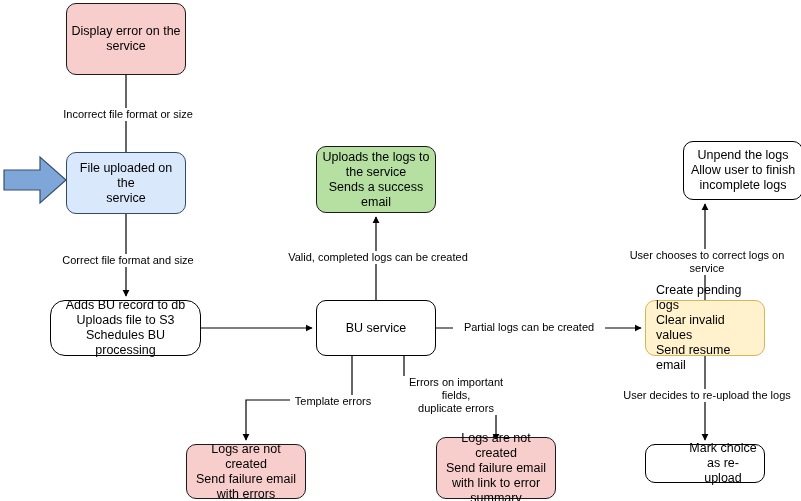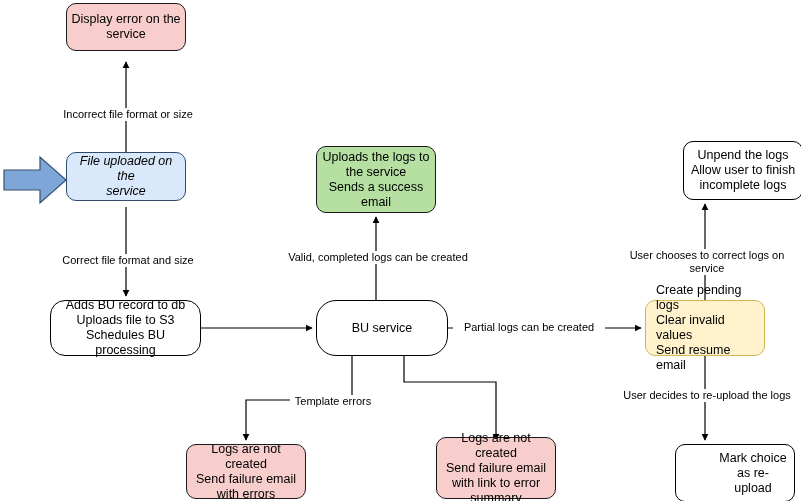--- a/index.html
+++ b/index.html
@@ -104,65 +104,67 @@
 
     <g>
       <path d="M 352 356 L 352 400 L 246 400 L 246 440" fill="none" stroke="#000000" stroke-width="1.2" marker-end="url(#arrow)"></path>
     </g>
 
     <g>
       <path d="M 404 356 L 404 382 L 496 382 L 496 440" fill="none" stroke="#000000" stroke-width="1.2" marker-end="url(#arrow)"></path>
     </g>
   </svg>
 
-  <div class="node pink" style="left:66px; top:3px; width:120px; height:48px;">Display error on the
+  <div class="node pink" style="left:66px; top:3px; width:120px; height:72px;">Display error on the
 service</div>
 
-  <div class="node blue" style="left:66px; top:152px; width:120px; height:49px;font-style:italic;">File uploaded on the
+  <div class="node blue" style="left:66px; top:152px; width:120px; height:62px;">File uploaded on the
 service</div>
 
   <div class="node white" style="left:50px; top:300px; width:151px; height:56px;border-radius:15px;">Adds BU record to db
 Uploads file to S3
 Schedules BU processing</div>
 
   <div class="node green" style="left:316px; top:146px; width:120px; height:67px;">Uploads the logs to
 the service
 Sends a success
 email</div>
 
-  <div class="node white" style="left:316px; top:300px; width:132px; height:56px;border-radius:20px;">BU service</div>
+  <div class="node white" style="left:316px; top:300px; width:120px; height:56px;">BU service</div>
 
   <div class="node white" style="left:645px; top:141px; width:120px; height:59px;margin-left:38px;">Unpend the logs
 Allow user to finish
 incomplete logs</div>
 
   <div class="node yellow leftalign" style="left:645px; top:300px; width:120px; height:56px;">Create pending logs
 Clear invalid values
 Send resume email</div>
 
   <div class="node pink" style="left:186px; top:444px; width:120px; height:55px;">Logs are not created
 Send failure email
 with errors</div>
 
   <div class="node pink" style="left:436px; top:437px; width:120px; height:62px;">Logs are not created
 Send failure email
 with link to error
 summary</div>
 
-  <div class="node white" style="left:675px; top:444px; width:120px; height:58px;padding-left:40px;">Mark choice as re-
+  <div class="node white" style="left:645px; top:444px; width:120px; height:39px;padding-left:40px;">Mark choice as re-
 upload</div>
 
   <div class="edge-label" style="left:55px; top:108px; width:142px;">Incorrect file format or size</div>
 
   <div class="edge-label" style="left:282px; top:251px; width:188px;">Valid, completed logs can be created</div>
 
   <div class="edge-label" style="left:56px; top:254px; width:140px;">Correct file format and size</div>
 
   <div class="edge-label" style="left:453px; top:321px; width:148px;">Partial logs can be created</div>
 
   <div class="edge-label" style="left:609px; top:249px; width:192px;">User chooses to correct logs on service</div>
 
   <div class="edge-label" style="left:617px; top:389px; width:176px;">User decides to re-upload the logs</div>
 
   <div class="edge-label" style="left:290px; top:395px; width:82px;">Template errors</div>
 
+  <div class="edge-label" style="left:392px; top:376px; width:124px;">Errors on important fields,
+duplicate errors</div>
 
 </div>
 
 </body></html>

